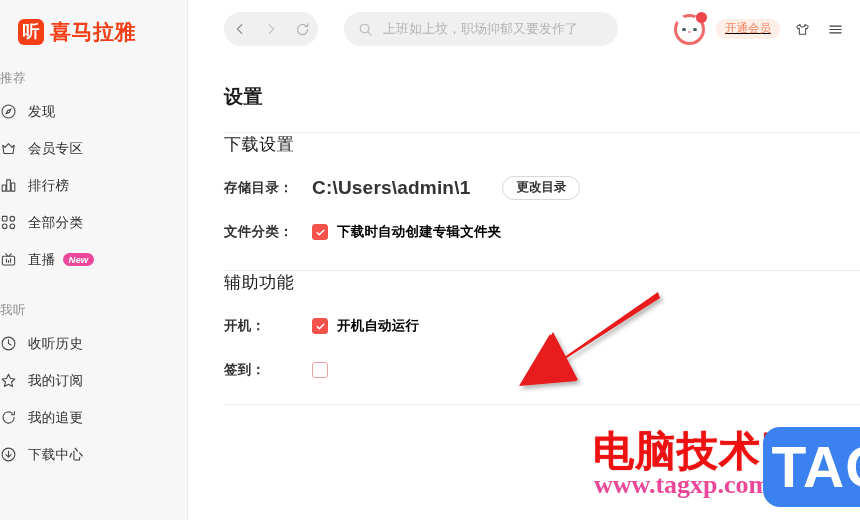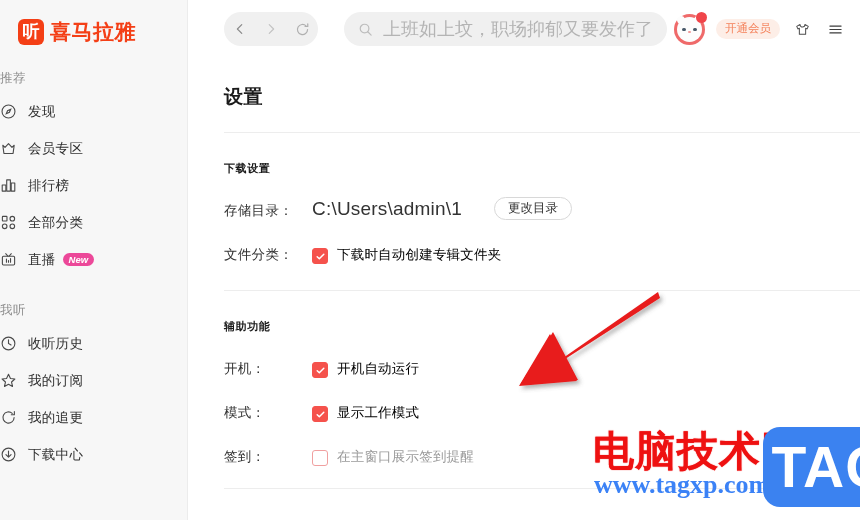--- a/index.html
+++ b/index.html
@@ -121,30 +121,31 @@
     background: #f0f0f0;
     border-radius: 19px;
     display: flex;
     align-items: center;
     padding: 0 14px;
     cursor: text;
   }
   .search-box .sicon { flex:0 0 16px; display:flex; color:#b7b7b7; }
   .search-ph {
     margin-left: 9px;
-    font-size: 18px;
+    font-size: 13px;
     color: #b4b4b4;
     white-space: nowrap;
     overflow: hidden;
   }
   .topbar-right {
     margin-left: auto;
     display: flex;
     align-items: center;
     gap: 11px;
+    text-decoration: underline;
   }
   .avatar {
     width: 31px; height: 31px;
     border-radius: 50%;
     background: #ef6a6a;
     position: relative;
     overflow: visible;
     cursor: pointer;
   }
   .avatar .face {
@@ -195,31 +196,31 @@
     letter-spacing: .6px;
     margin-top: 26px;
   }
   .hr {
     height: 1px;
     background: #ededed;
     margin-top: 22px;
     width: 636px;
   }
   .section-title {
-    font-size: 11px;
-    font-weight: 700;
+    font-size: 17px;
+    font-weight: 400;
     color: #1a1a1a;
     letter-spacing: .6px;
-    margin-top: 28px;
   }
   .row {
     display: flex;
-    align-items: flex-end;
+    align-items: center;
     margin-top: 20px;
     height: 24px;
+    font-weight: bold;
   }
   .row-label {
     width: 88px;
     flex: 0 0 88px;
     font-size: 13.5px;
     color: #333;
     letter-spacing: .3px;
   }
   .row-value {
     font-size: 19px;
@@ -273,21 +274,21 @@
     left: 405px; top: 424px;
     color: #ee1111;
     font-size: 41px;
     font-weight: 700;
     letter-spacing: 1px;
     font-family: "DejaVu Sans", "Liberation Sans", sans-serif;
     text-shadow: 0 0 1px #ee1111;
   }
   .wm-url {
     left: 406px; top: 470px;
-    color: #3b82f6;
+    color: #ec4899;
     font-size: 26px;
     font-weight: 700;
     font-family: "Liberation Serif", "DejaVu Serif", serif;
   }
   .wm-tag {
     left: 575px; top: 427px;
     width: 136px; height: 80px;
     background: #3b82f0;
     border-radius: 17px;
     color: #fff;
@@ -496,34 +497,24 @@
       <div class="row">
         <span class="row-label">开机：</span>
         <span class="cbx on">
           <svg width="11" height="11" viewBox="0 0 12 12" fill="none" stroke="#fff" stroke-width="1.6" stroke-linecap="round" stroke-linejoin="round">
               <path d="M2.4 6.2l2.3 2.3 4.9-5"></path>
             </svg>
         </span>
         <span class="cbx-label">开机自动运行</span>
       </div>
 
-      <div class="row">
-        <span class="row-label">模式：</span>
-        <span class="cbx on">
-          <svg width="11" height="11" viewBox="0 0 12 12" fill="none" stroke="#fff" stroke-width="1.6" stroke-linecap="round" stroke-linejoin="round">
-              <path d="M2.4 6.2l2.3 2.3 4.9-5"></path>
-            </svg>
-        </span>
-        <span class="cbx-label">显示工作模式</span>
-      </div>
 
       <div class="row">
         <span class="row-label">签到：</span>
         <span class="cbx off"></span>
-        <span class="cbx-label" style="color:#9a9a9a">在主窗口展示签到提醒</span>
       </div>
 
       <div class="hr" style="margin-top:22px"></div>
     </div>
 
     <svg class="arrow-anno" viewBox="0 0 165 105">
       <defs>
         <filter id="shd" x="-30%" y="-30%" width="180%" height="180%">
           <feDropShadow dx="2.5" dy="3" stdDeviation="2.2" flood-color="#555" flood-opacity="0.45"></feDropShadow>
         </filter>

